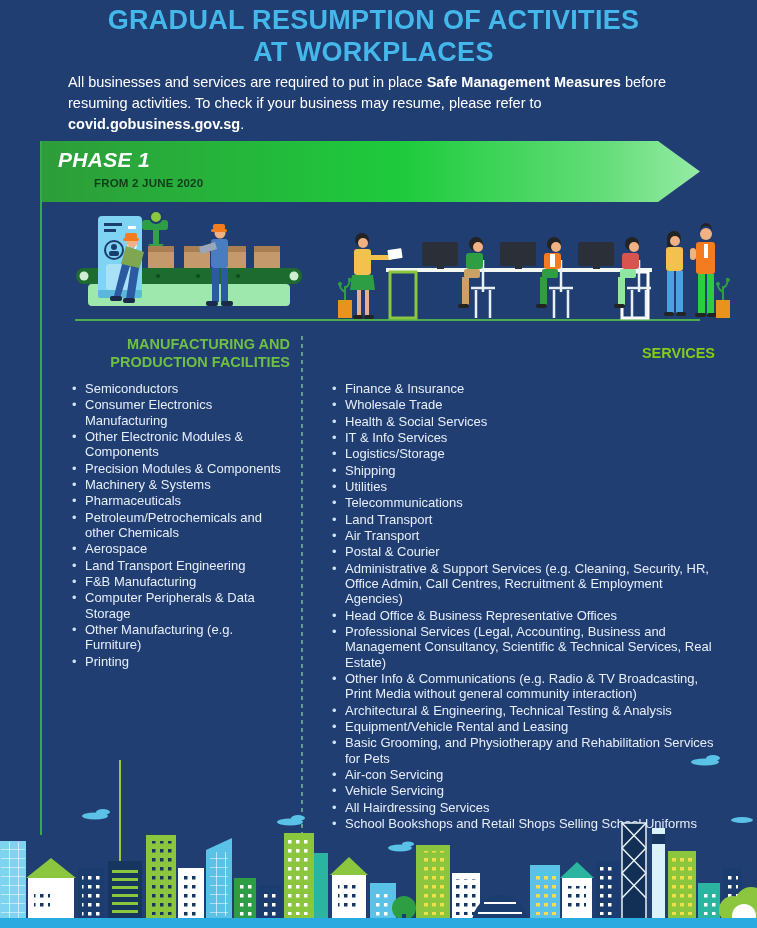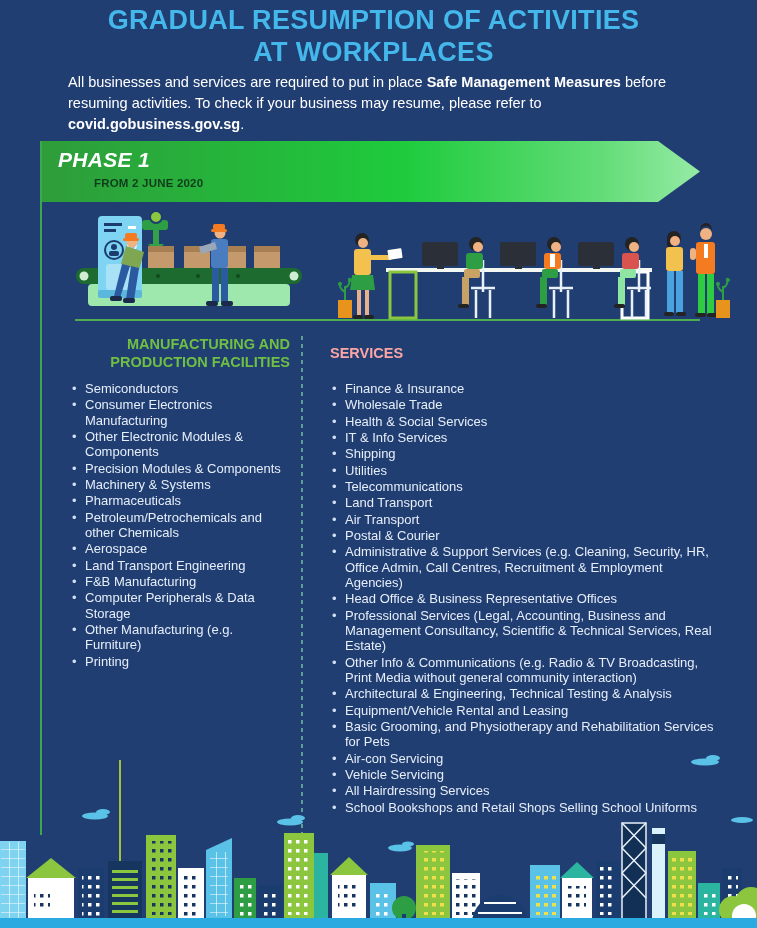--- a/index.html
+++ b/index.html
@@ -36,22 +36,22 @@
   
   .factory-illus{position:absolute;left:68px;top:208px;}
   .office-illus{position:absolute;left:338px;top:222px;}
   .cityscape{position:absolute;left:0;top:750px;}
   
   .heading-left{
     position:absolute;left:70px;top:336px;width:220px;text-align:right;
     color:#6FBF44;font-size:14.5px;font-weight:bold;line-height:1.22;
   }
   .heading-right{
-    position:absolute;left:330px;top:345px;width:385px;text-align:left;
-    color:#fca5a5;font-size:14.5px;font-weight:bold;
+    position:absolute;left:330px;top:345px;width:385px;text-align:right;
+    color:#84cc16;font-size:14.5px;font-weight:bold;
   }
   .list{list-style:none;margin:0;padding:0;color:#E6EEF8;font-size:13px;line-height:1.18;}
   .list li{position:relative;padding-left:15px;margin:0 0 1px 0;}
   .list li::before{content:"\2022";position:absolute;left:2px;top:0;color:#CFE0F4;}
   .list-left{position:absolute;left:70px;top:381px;width:220px;}
   .list-right{position:absolute;left:330px;top:381px;width:388px;}
 </style>
 </head>
 <body>
 
@@ -249,20 +249,21 @@
       <li>Other Manufacturing (e.g. Furniture)</li>
       <li>Printing</li>
     </ul>
 
   <ul class="list list-right">
 
   <li>Finance &amp; Insurance</li>
       <li>Wholesale Trade</li>
       <li>Health &amp; Social Services</li>
       <li>IT &amp; Info Services</li>
+      <li>Logistics/Storage</li>
       <li>Shipping</li>
       <li>Utilities</li>
       <li>Telecommunications</li>
       <li>Land Transport</li>
       <li>Air Transport</li>
       <li>Postal &amp; Courier</li>
       <li>Administrative &amp; Support Services (e.g. Cleaning, Security, HR, Office Admin, Call Centres, Recruitment &amp; Employment Agencies)</li>
       <li>Head Office &amp; Business Representative Offices</li>
       <li>Professional Services (Legal, Accounting, Business and Management Consultancy, Scientific &amp; Technical Services, Real Estate)</li>
       <li>Other Info &amp; Communications (e.g. Radio &amp; TV Broadcasting, Print Media without general community interaction)</li>

